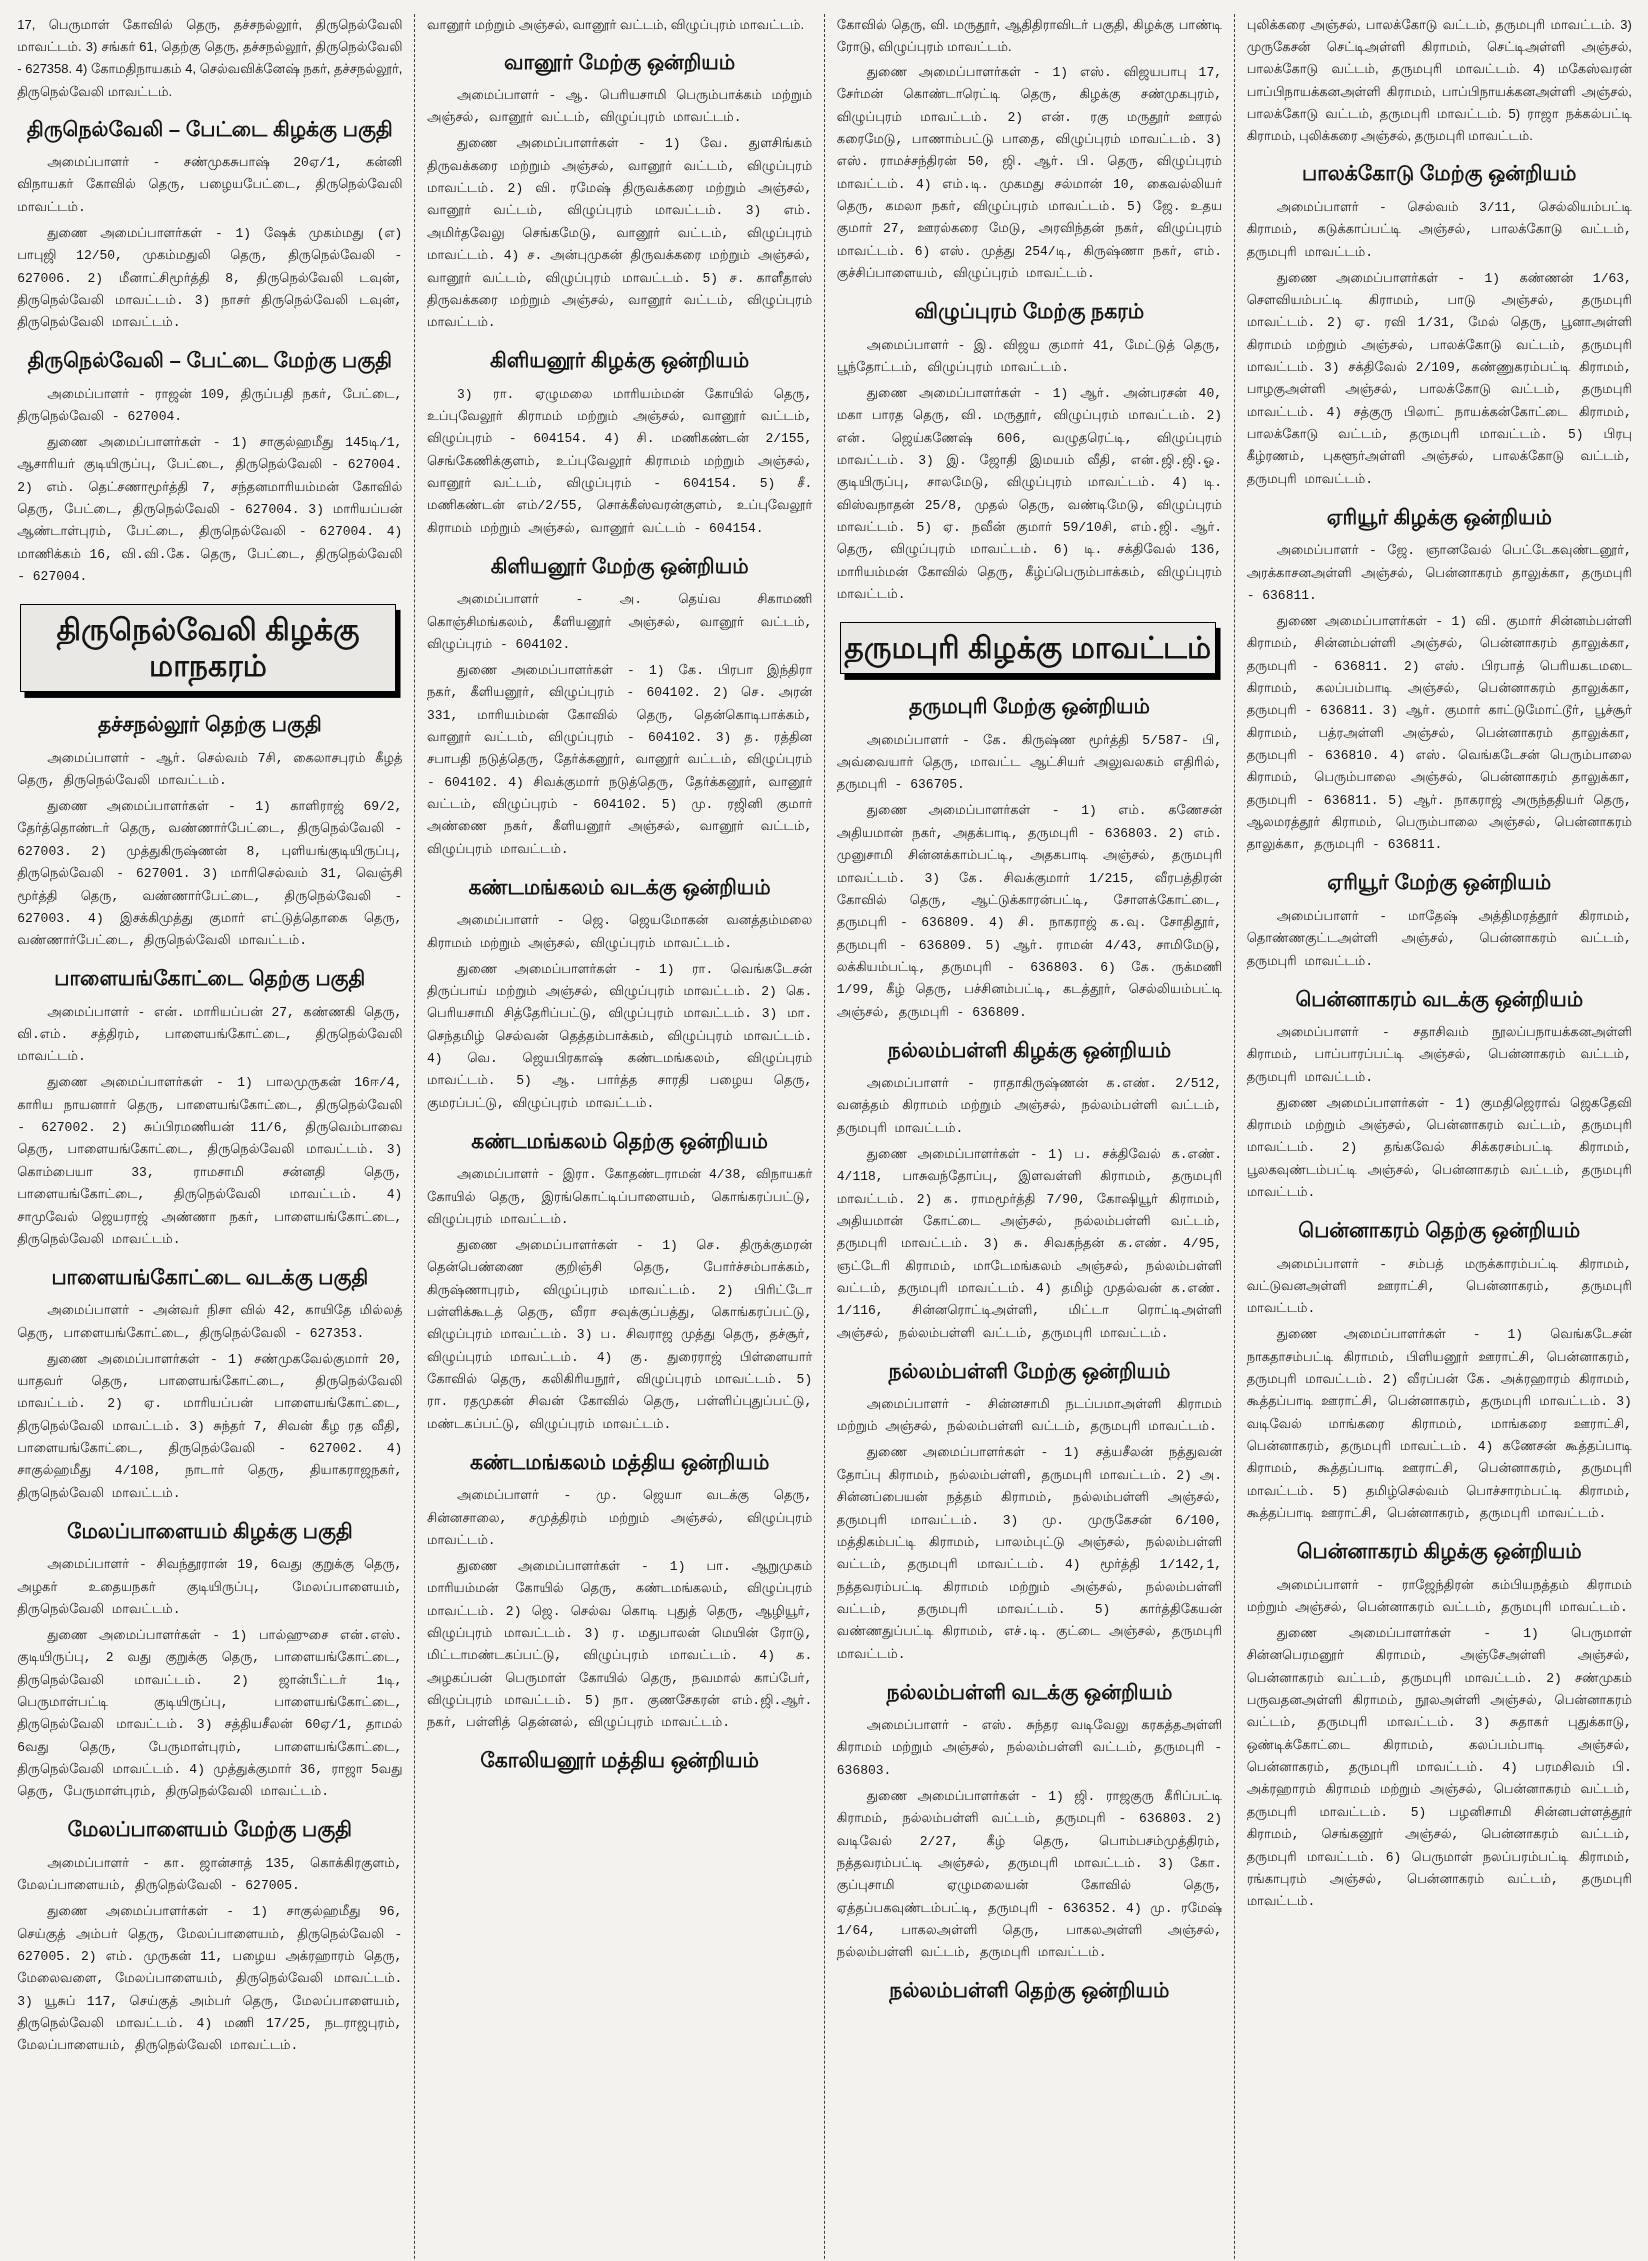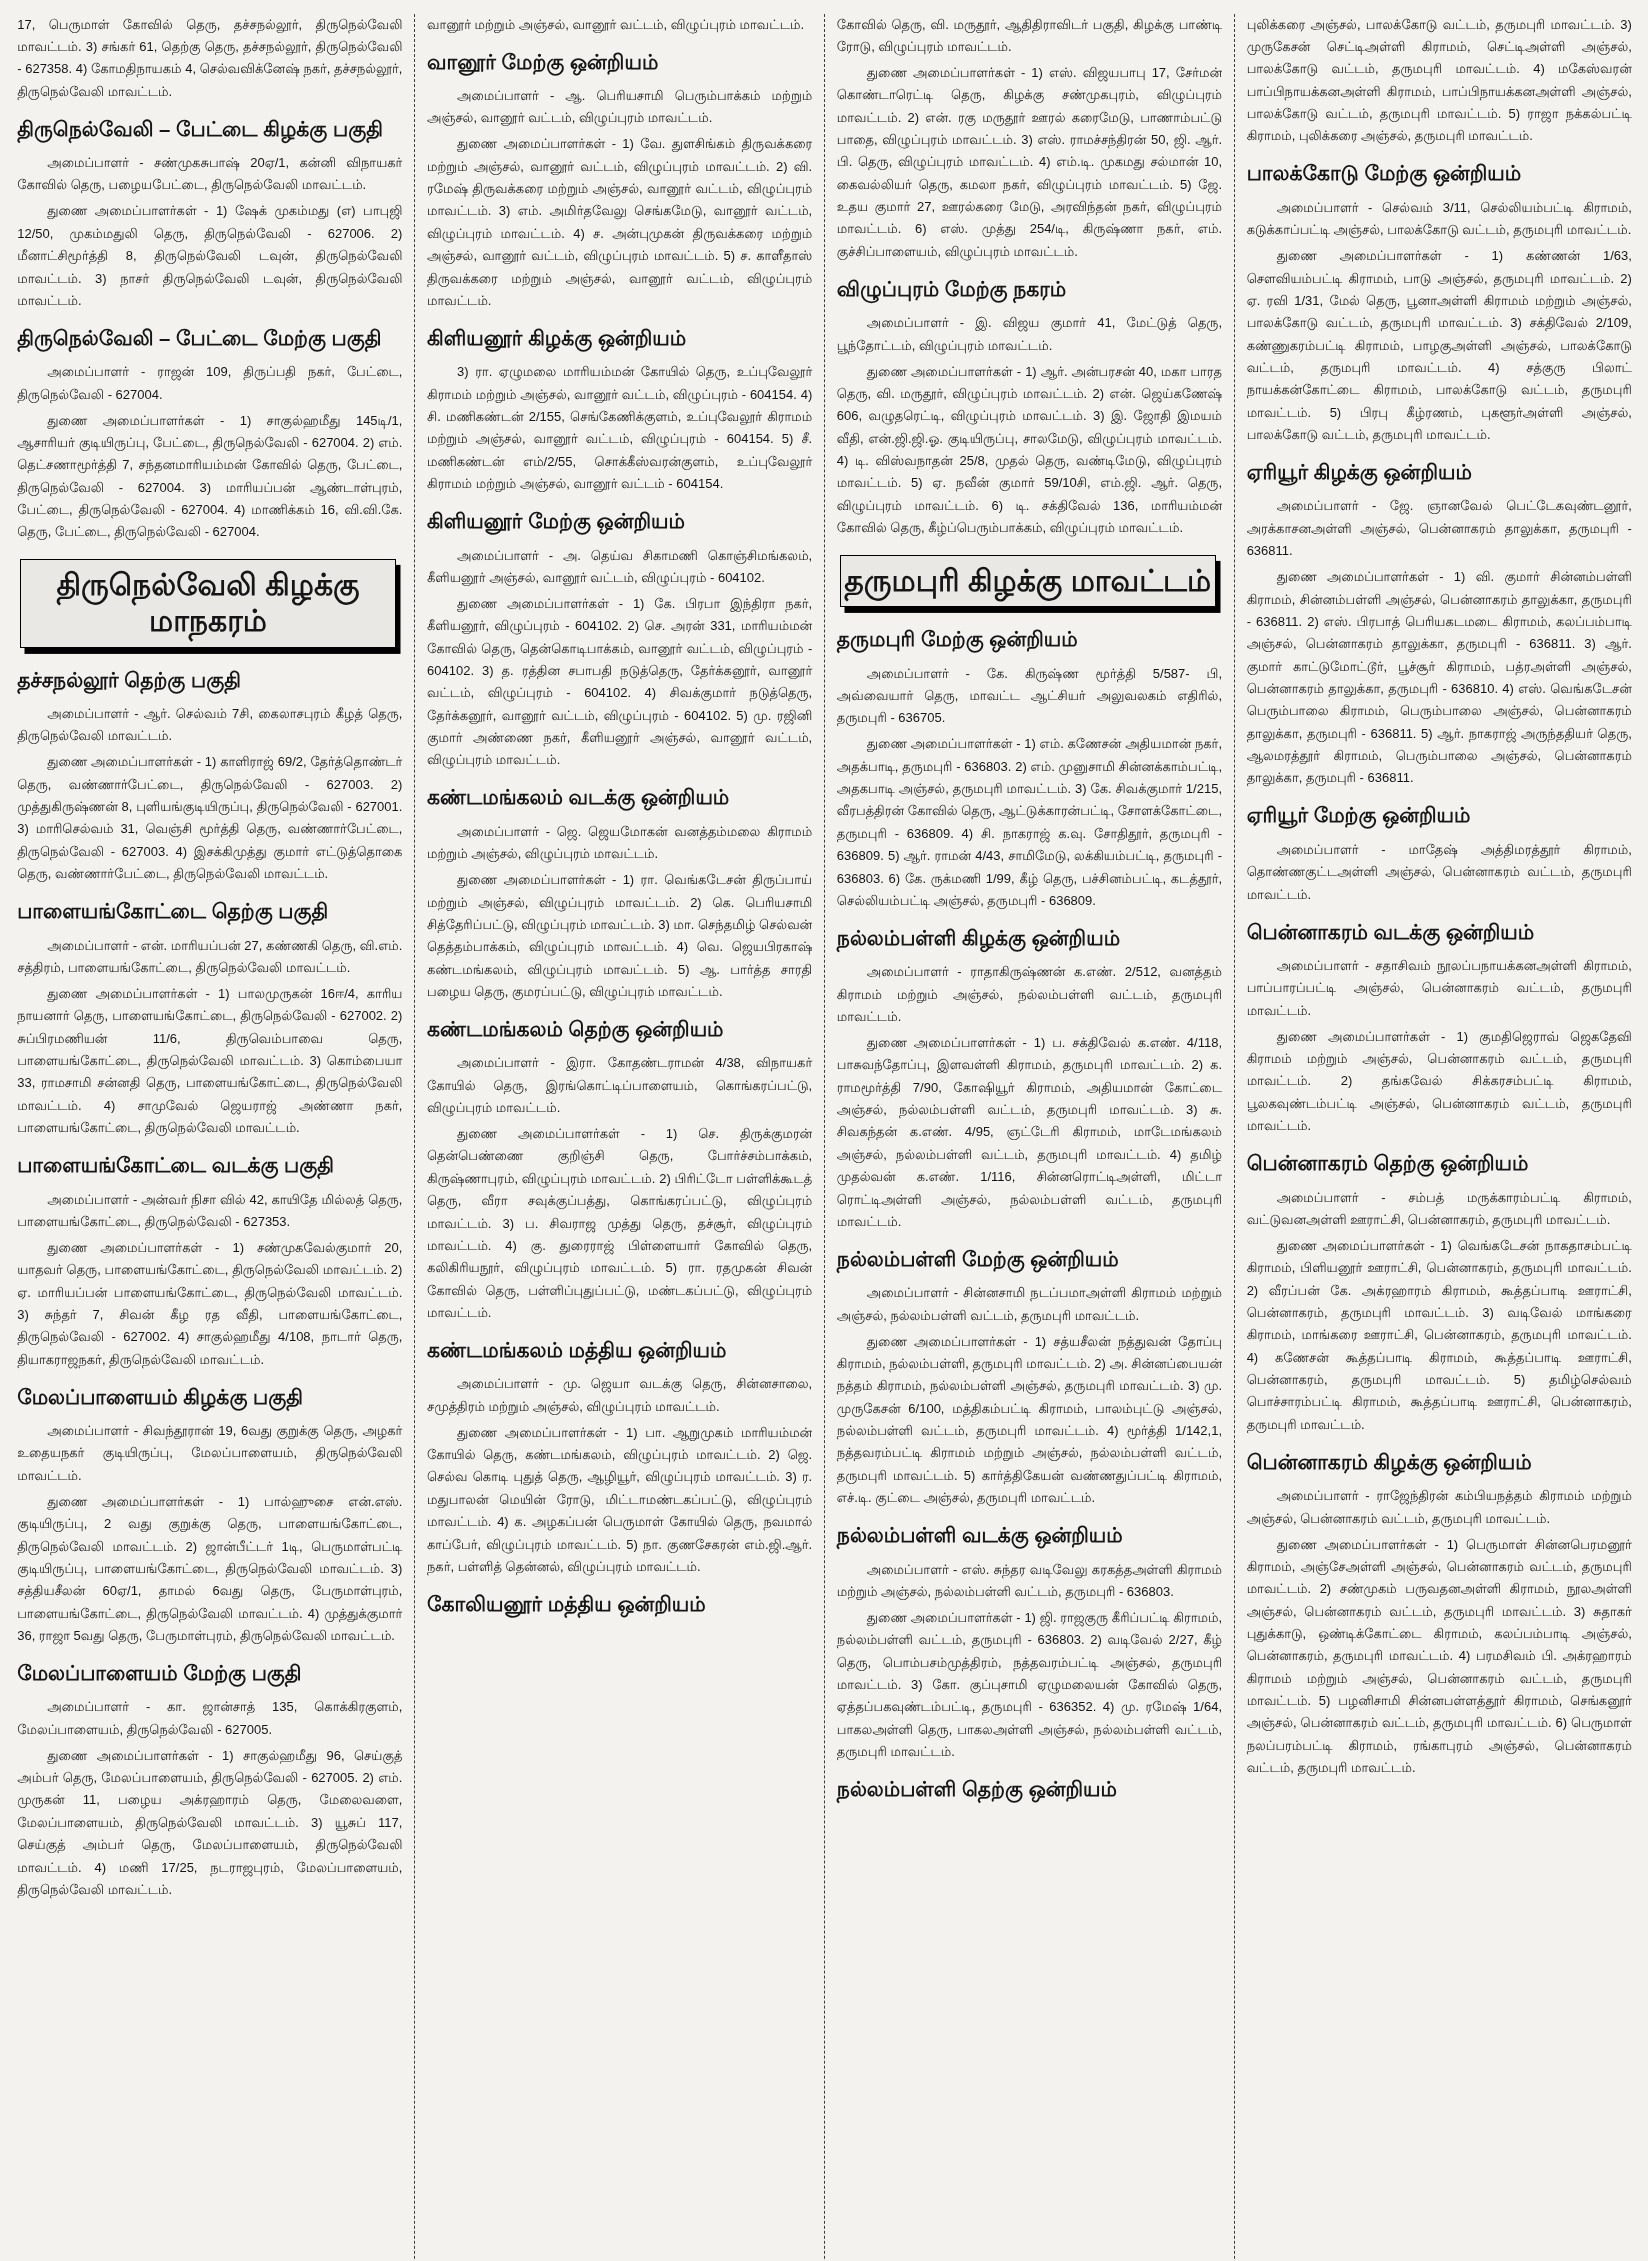--- a/index.html
+++ b/index.html
@@ -25,25 +25,25 @@
     position:relative;
   }
   .col + .col{ border-left:1.4px dashed #3c3c3c; }
   .body-para{
     font-size:13px;
     line-height:1.72;
     text-align:justify;
     margin:0 0 3.6px 0;
     word-break:break-word;
   }
-  .body-para.indent{ text-indent:30px; }
+  .body-para.indent{ text-indent:30px;font-family:Liberation Mono, monospace; }
   .sec-heading{
     font-size:20.4px;
     font-weight:bold;
-    text-align:left;
+    text-align:center;
     margin:13.6px 0 10px 0;
     line-height:1.25;
   }
   .district-heading{
     background:#e9e8e4;
     border:1.8px solid #000;
     box-shadow:4.5px 5.9px 0 #000;
     font-size:30px;
     font-weight:bold;
     text-align:center;

